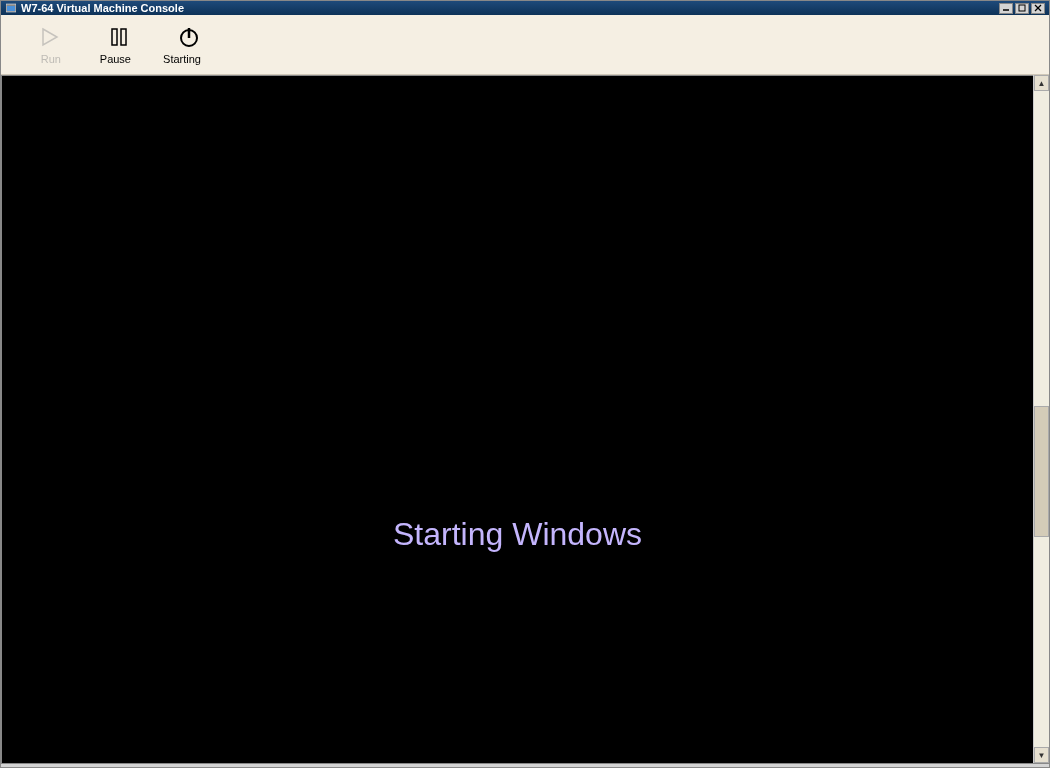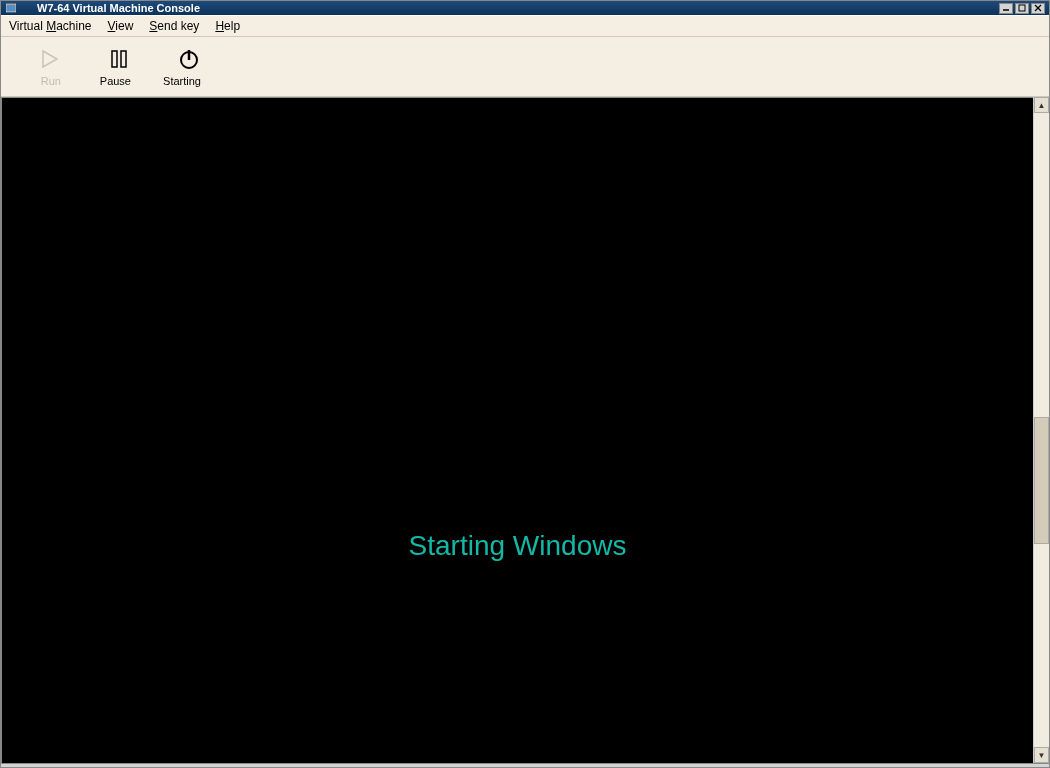--- a/index.html
+++ b/index.html
@@ -42,21 +42,20 @@
       margin-right: 4px;
       display: inline-flex;
       align-items: center;
       justify-content: center;
     }
     
     .title-bar-text {
       flex: 1;
       white-space: nowrap;
       overflow: hidden;
-      margin-left: 16px;
     }
     
     .title-bar-controls {
       display: flex;
       gap: 2px;
     }
     
     .title-bar-btn {
       width: 14px;
       height: 11px;
@@ -137,23 +136,23 @@
       background: #000000;
       display: flex;
       align-items: center;
       justify-content: center;
       position: relative;
       border-left: 1px solid #888;
       border-top: 1px solid #888;
     }
     
     .boot-text {
-      color: #14b8a6;
+      color: #c4b5fd;
       font-family: "Segoe UI", Tahoma, sans-serif;
-      font-size: 28px;
+      font-size: 32px;
       font-weight: 300;
       margin-top: 230px;
     }
     
     .scrollbar {
       width: 16px;
       background: #f0ede0;
       border-left: 1px solid #ccc;
       position: relative;
       display: flex;
@@ -218,26 +217,20 @@
       </div>
       <div class="title-bar-btn">
         <svg width="8" height="8" viewBox="0 0 8 8">
             <line x1="1" y1="1" x2="7" y2="7" stroke="#000" stroke-width="1.2"></line>
             <line x1="7" y1="1" x2="1" y2="7" stroke="#000" stroke-width="1.2"></line>
           </svg>
       </div>
     </div>
   </div>
 
-  <div class="menu-bar">
-    <span class="menu-item">Virtual <span class="mnemonic">M</span>achine</span>
-    <span class="menu-item"><span class="mnemonic">V</span>iew</span>
-    <span class="menu-item"><span class="mnemonic">S</span>end key</span>
-    <span class="menu-item"><span class="mnemonic">H</span>elp</span>
-  </div>
 
   <div class="toolbar">
     <div class="toolbar-button disabled">
       <span class="toolbar-icon">
         <svg width="24" height="24" viewBox="0 0 24 24">
           <polygon points="6,4 20,12 6,20" fill="none" stroke="#999" stroke-width="1.5"></polygon>
         </svg>
       </span>
       <span>Run</span>
     </div>

